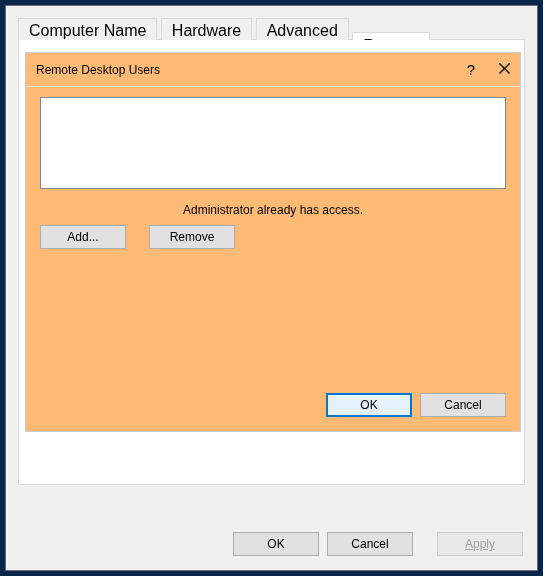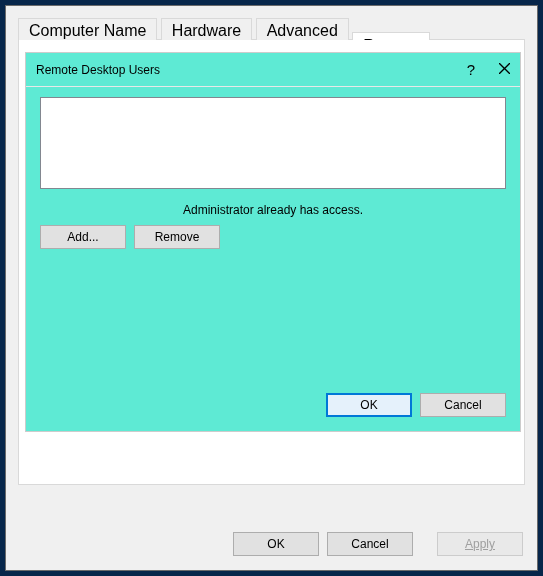--- a/index.html
+++ b/index.html
@@ -38,36 +38,36 @@
     min-width: 86px; height: 24px; background: #e1e1e1; border: 1px solid #adadad;
     font-size: 12px; color: #000; display: inline-flex; align-items:center; justify-content:center;
     padding: 0 12px; cursor: default;
   }
   .btn.disabled { color: #a0a0a0; border-color: #cccccc; background:#e9e9e9; text-decoration: underline; text-decoration-color: transparent;}
   .btn.apply { text-decoration: underline; text-underline-offset: 1px; margin-left: 16px; }
   .btn.default { border: 2px solid #0078d7; background: #e5f1fb; }
   
   .inner-dialog {
     position: absolute; left: 6px; top: 12px; width: 496px; height: 380px;
-    background: #5eead4; border: 1px solid #cccccc;
+    background: #fdba74; border: 1px solid #cccccc;
   }
   .inner-title {
     height: 34px; display:flex; align-items:center; padding: 0 10px;
     font-size: 12px; color: #000; justify-content: space-between;
     border-bottom: 1px solid #e8e8e8;
   }
   .inner-title .icons { display:flex; gap: 24px; align-items:center; }
   .inner-body { padding: 10px 14px 12px 14px; font-size: 12px; color: #000; }
   .desc1 { line-height: 1.35; margin-bottom: 6px; }
   .users-list {
     width: 100%; height: 92px; border: 1px solid #828790; background: #ffffff;
     margin-bottom: 14px;
   }
   .admin-note { margin: 6px 0 8px 0; text-align: center; }
-  .btn-row { display:flex; gap: 8px; margin-bottom: 14px;}
+  .btn-row { display:flex; gap: 23px; margin-bottom: 14px;}
   .hint { line-height: 1.35; }
   .hint a { color: #0066cc; cursor: pointer; }
   .inner-buttons { position: absolute; right: 14px; bottom: 14px; display:flex; gap: 8px; }
   .help-q { font-size: 15px; color:#000; }
   .x-icon svg { stroke: #000; }
 </style>
 </head>
 <body>
 
 <div class="outer-window">

